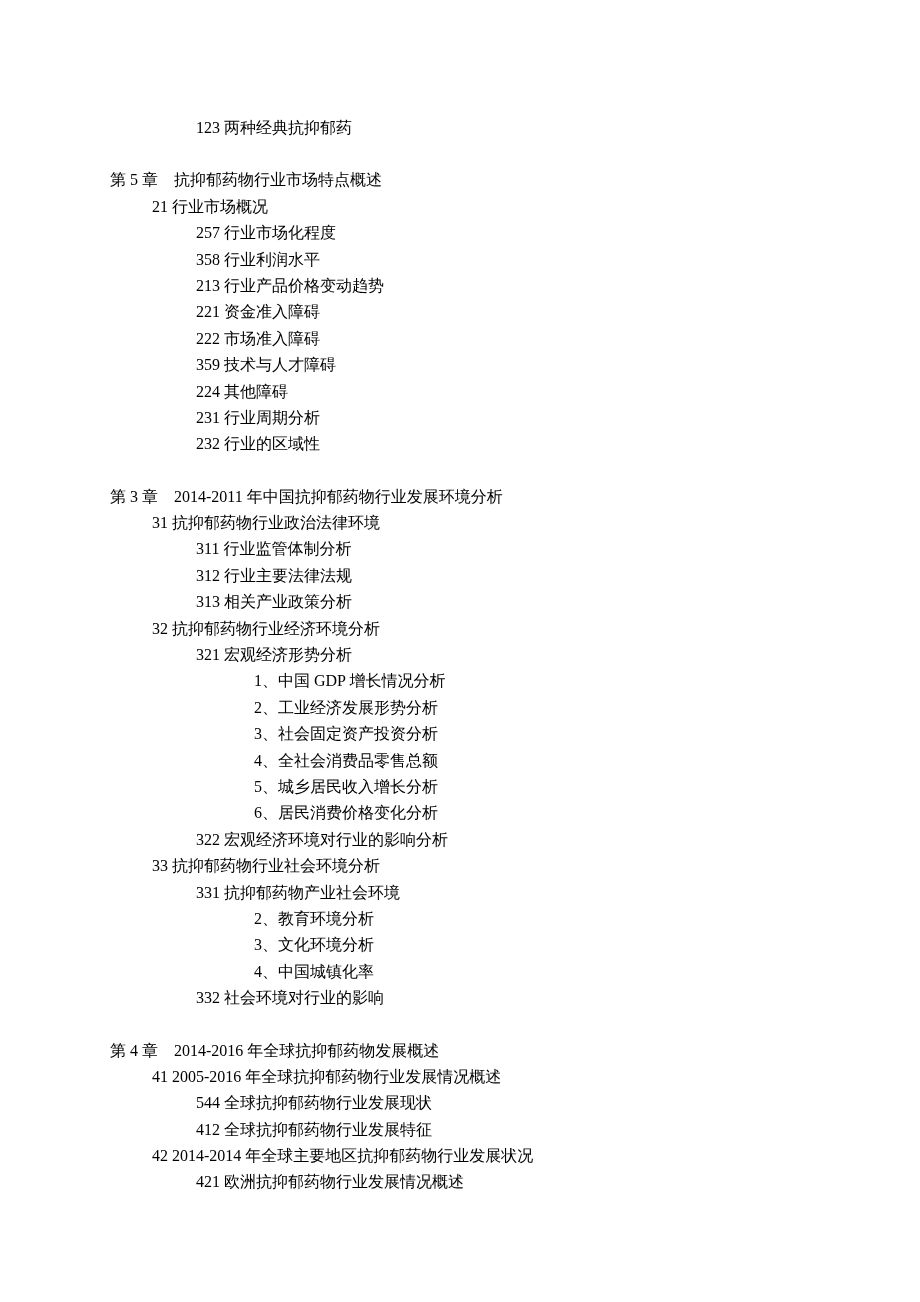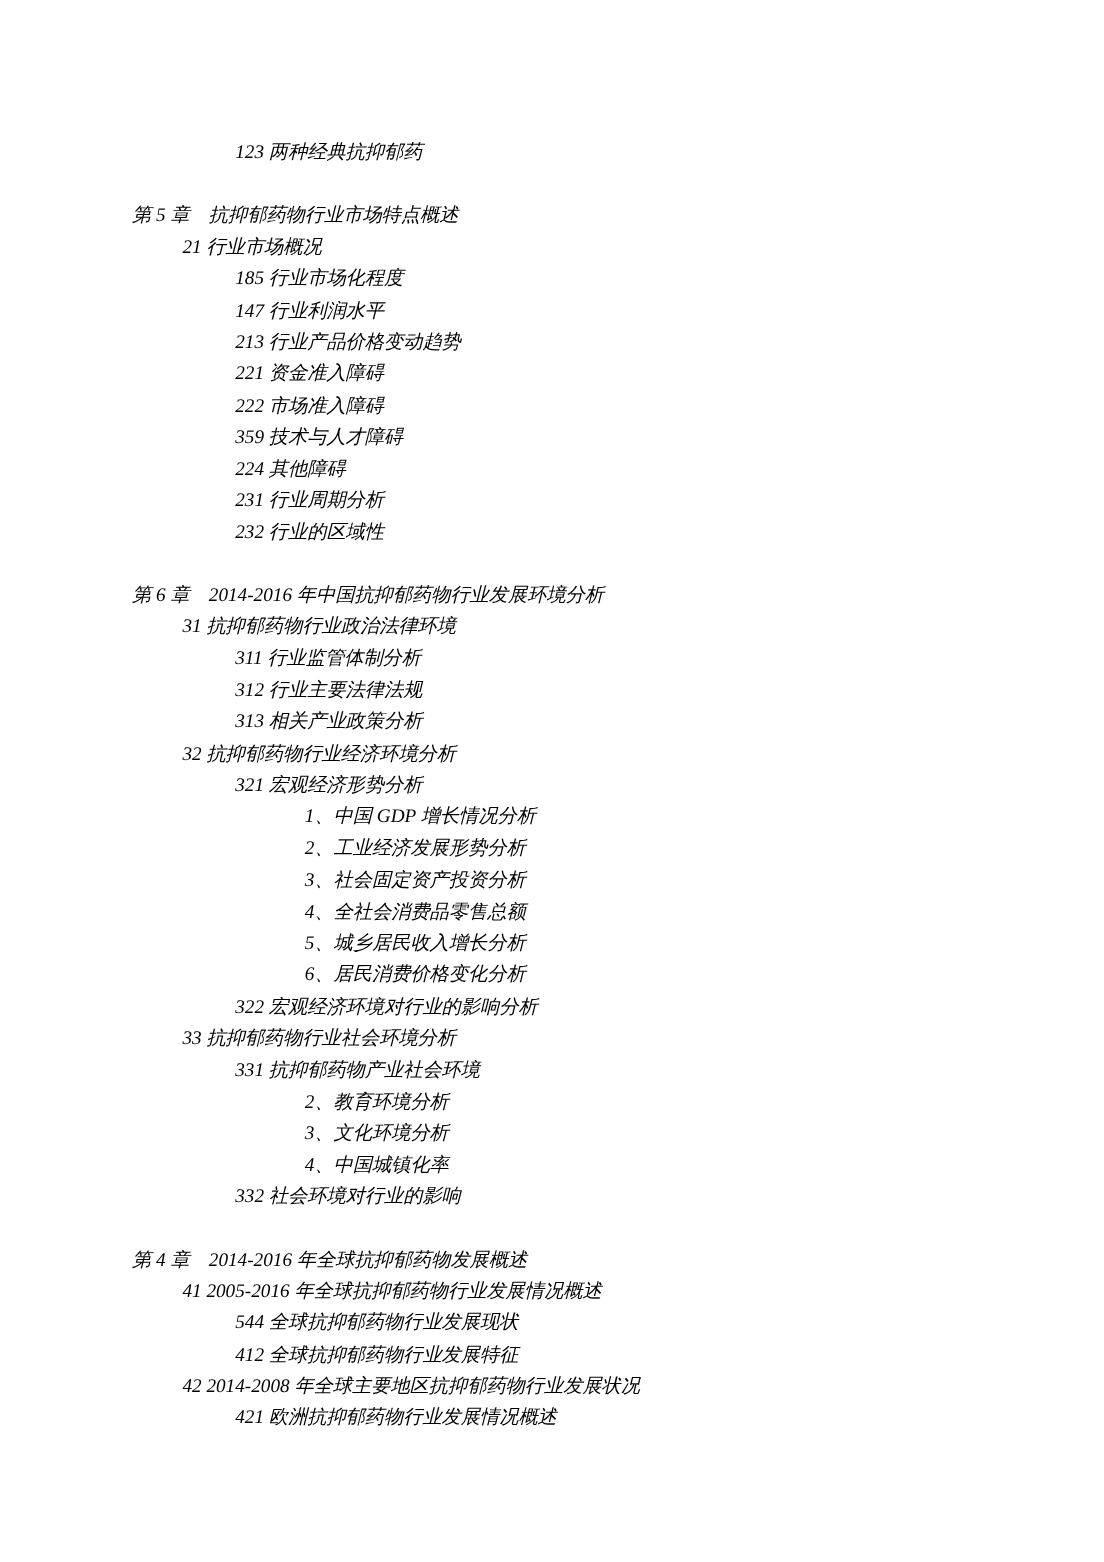--- a/index.html
+++ b/index.html
@@ -1,19 +1,18 @@
 <!DOCTYPE html>
 <html><head>
   <meta charset="utf-8">
   <style>
     * {
       margin: 0;
       padding: 0;
       box-sizing: border-box;
-      font-style: italic;
     }
     body {
       width: 920px;
       min-height: 1302px;
       background: #ffffff;
       font-family: "SimSun", "宋体", serif;
       font-size: 16px;
       line-height: 1.65;
       color: #000000;
       padding: 115px 110px 60px 110px;
@@ -43,30 +42,30 @@
       padding-left: 144px;
     }
   </style>
 </head>
 <body>
 
 <div id="toc-container">
     <div class="toc-line level-1">123 两种经典抗抑郁药</div>
     <div class="toc-line level-0 chapter-heading">第 5 章    抗抑郁药物行业市场特点概述</div>
     <div class="toc-line level-2">21 行业市场概况</div>
-    <div class="toc-line level-3">185 行业市场化程度</div>
-    <div class="toc-line level-3">147 行业利润水平</div>
+    <div class="toc-line level-3">257 行业市场化程度</div>
+    <div class="toc-line level-3">358 行业利润水平</div>
     <div class="toc-line level-3">213 行业产品价格变动趋势</div>
     <div class="toc-line level-3">221 资金准入障碍</div>
     <div class="toc-line level-3">222 市场准入障碍</div>
     <div class="toc-line level-3">359 技术与人才障碍</div>
     <div class="toc-line level-3">224 其他障碍</div>
     <div class="toc-line level-3">231 行业周期分析</div>
     <div class="toc-line level-3">232 行业的区域性</div>
-    <div class="toc-line level-0 chapter-heading">第 6 章    2014-2016 年中国抗抑郁药物行业发展环境分析</div>
+    <div class="toc-line level-0 chapter-heading">第 3 章    2014-2011 年中国抗抑郁药物行业发展环境分析</div>
     <div class="toc-line level-2">31 抗抑郁药物行业政治法律环境</div>
     <div class="toc-line level-3">311 行业监管体制分析</div>
     <div class="toc-line level-3">312 行业主要法律法规</div>
     <div class="toc-line level-3">313 相关产业政策分析</div>
     <div class="toc-line level-2">32 抗抑郁药物行业经济环境分析</div>
     <div class="toc-line level-3">321 宏观经济形势分析</div>
     <div class="toc-line level-4">1、中国 GDP 增长情况分析</div>
     <div class="toc-line level-4">2、工业经济发展形势分析</div>
     <div class="toc-line level-4">3、社会固定资产投资分析</div>
     <div class="toc-line level-4">4、全社会消费品零售总额</div>
@@ -76,15 +75,15 @@
     <div class="toc-line level-2">33 抗抑郁药物行业社会环境分析</div>
     <div class="toc-line level-3">331 抗抑郁药物产业社会环境</div>
     <div class="toc-line level-4">2、教育环境分析</div>
     <div class="toc-line level-4">3、文化环境分析</div>
     <div class="toc-line level-4">4、中国城镇化率</div>
     <div class="toc-line level-3">332 社会环境对行业的影响</div>
     <div class="toc-line level-0 chapter-heading">第 4 章    2014-2016 年全球抗抑郁药物发展概述</div>
     <div class="toc-line level-2">41 2005-2016 年全球抗抑郁药物行业发展情况概述</div>
     <div class="toc-line level-3">544 全球抗抑郁药物行业发展现状</div>
     <div class="toc-line level-3">412 全球抗抑郁药物行业发展特征</div>
-    <div class="toc-line level-2">42 2014-2008 年全球主要地区抗抑郁药物行业发展状况</div>
+    <div class="toc-line level-2">42 2014-2014 年全球主要地区抗抑郁药物行业发展状况</div>
     <div class="toc-line level-3">421 欧洲抗抑郁药物行业发展情况概述</div>
   </div>
 
 </body></html>

